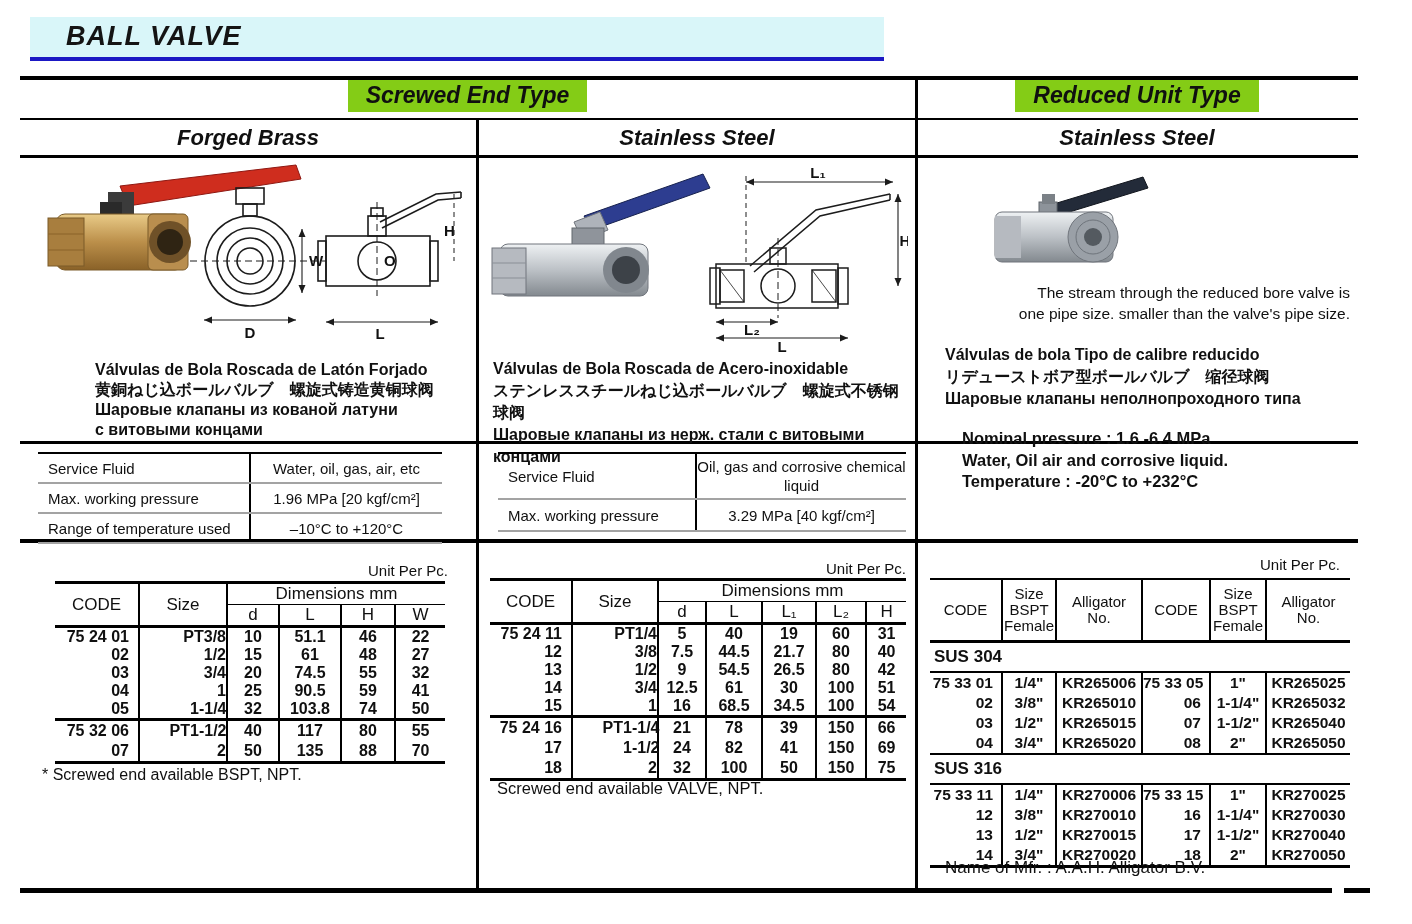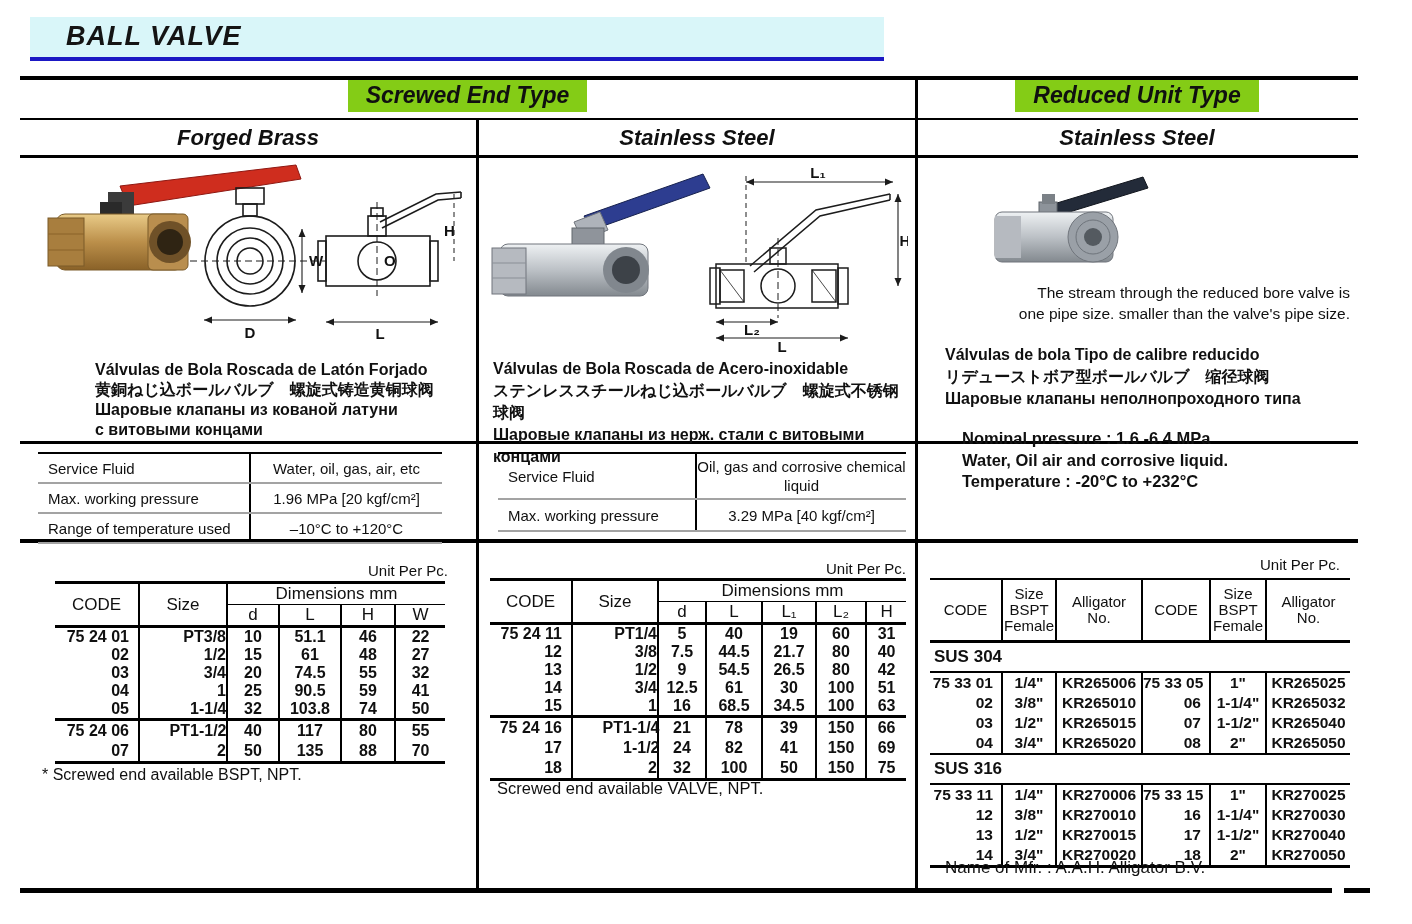--- a/index.html
+++ b/index.html
@@ -395,21 +395,21 @@
           <td class="val bl">32</td>
           <td class="val bl">103.8</td>
           <td class="val bl">74</td>
           <td class="val bl">50</td>
         </tr>
 
     </tbody>
     <tbody class="g2">
 
         <tr>
-          <td class="code">75 24 06</td>
+          <td class="code">75 32 06</td>
           <td class="size bl"><span class="pt">PT</span><span>1-1/2</span></td>
           <td class="val bl">40</td>
           <td class="val bl">117</td>
           <td class="val bl">80</td>
           <td class="val bl">55</td>
         </tr>
 
         <tr>
           <td class="code">07</td>
           <td class="size bl"><span class="pt"></span><span>2</span></td>
@@ -489,21 +489,21 @@
           <td class="val bl">51</td>
         </tr>
 
         <tr>
           <td class="code">15</td>
           <td class="size bl"><span class="pt"></span><span>1</span></td>
           <td class="val bl">16</td>
           <td class="val bl">68.5</td>
           <td class="val bl">34.5</td>
           <td class="val bl">100</td>
-          <td class="val bl">63</td>
+          <td class="val bl">54</td>
         </tr>
 
     </tbody>
     <tbody class="g2">
 
         <tr>
           <td class="code">75 24 16</td>
           <td class="size bl"><span class="pt">PT</span><span>1-1/4</span></td>
           <td class="val bl">21</td>
           <td class="val bl">78</td>

